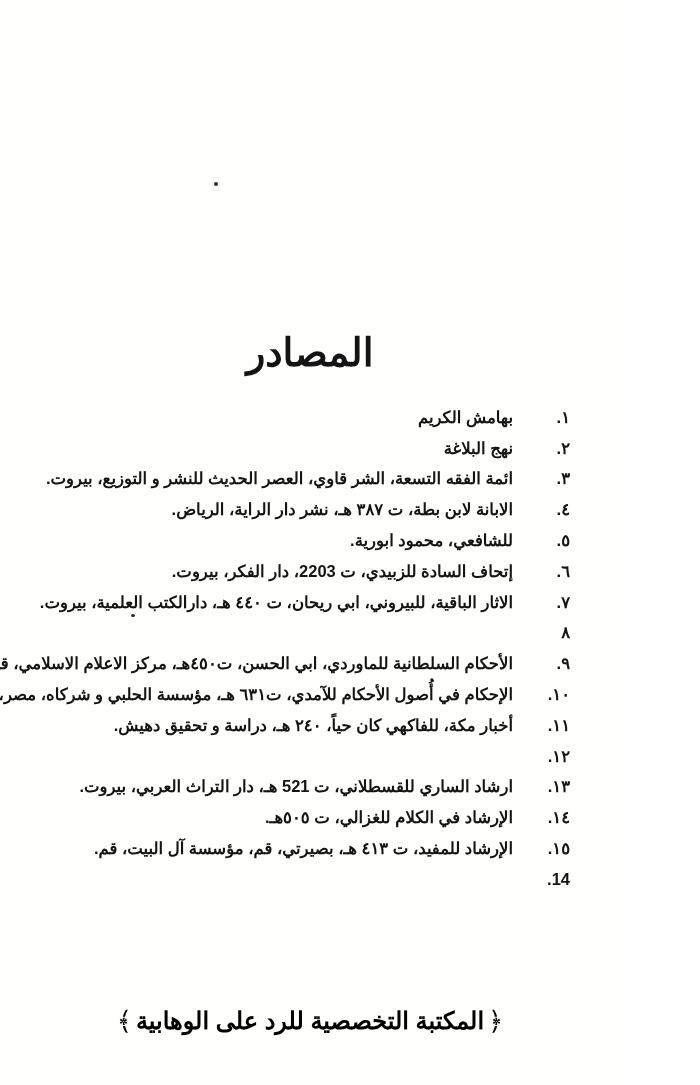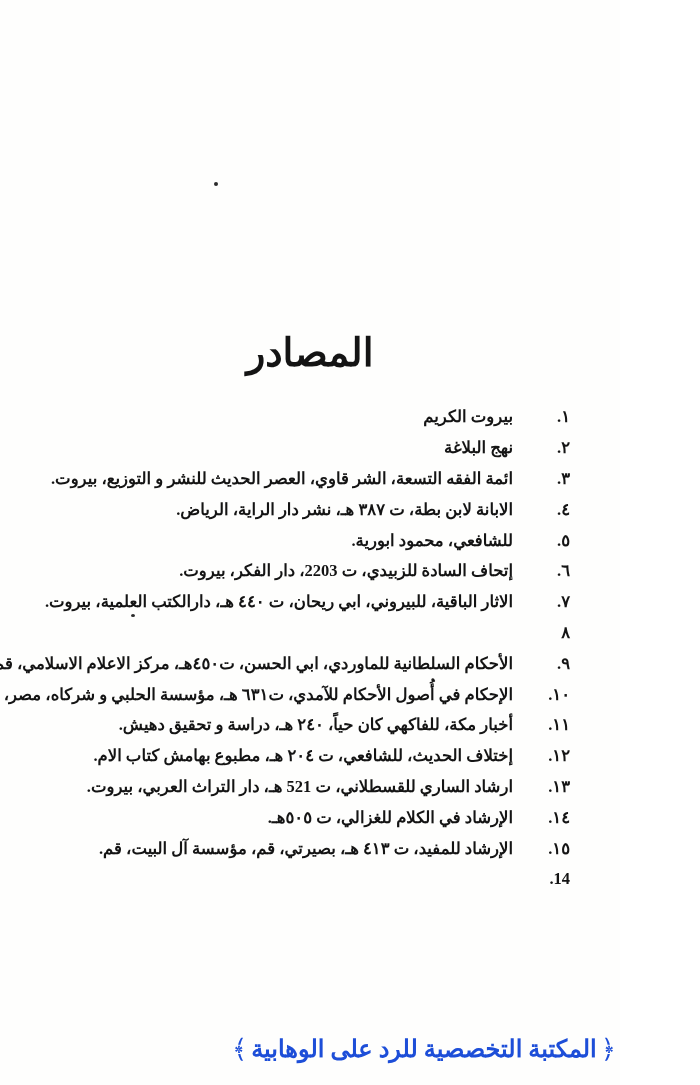--- a/index.html
+++ b/index.html
@@ -1,21 +1,21 @@
 <!DOCTYPE html>
 <html lang="ar"><head>
 <meta charset="utf-8">
 <style>
   html,body{margin:0;padding:0;background:#ffffff;}
   .page{
     position:relative;
     width:620px;height:1085px;
     background:#fefefdf5;
     background-color:#fefefd;
-    font-family:Liberation Serif, serif;
+    font-family:Liberation Sans, sans-serif;
     color:#141414;
     overflow:hidden;
   }
   .title{
     position:absolute;
     top:330px;left:0;right:0;
     text-align:center;
     font-size:39px;
     font-weight:bold;
     letter-spacing:1px;
@@ -41,26 +41,26 @@
     white-space:nowrap;
   }
   .txt{
     margin-right:17px;
     font-size:16.5px;
     font-weight:600;
     white-space:nowrap;
   }
   .footer{
     position:absolute;
-    top:1033px;left:0;right:0;
-    text-align:right;
+    top:1005px;left:0;right:0;
+    text-align:center;
     direction:rtl;
     font-size:24px;
     font-weight:600;
-    color:#1d4ed8;
+    color:#000000;
   }
   .footer .orn{
     font-size:26px;
     font-weight:normal;
     padding:0 4px;
     position:relative;top:1px;
   }
   .speck{
     position:absolute;
     background:#2b2b2b;
@@ -80,21 +80,21 @@
   <div class="speck" style="left:692px;top:92px;width:2px;height:2px;opacity:.45;"></div>
   <div class="speck" style="left:665px;top:157px;width:2px;height:2px;opacity:.5;"></div>
   <div class="speck" style="left:214px;top:182px;width:4px;height:4px;"></div>
   <div class="speck" style="left:131px;top:614px;width:4px;height:3px;"></div>
 
   <div class="title">المصادر</div>
 
   <div class="sources" id="sources-list">
     <div class="row">
       <span class="num">١.</span>
-      <span class="txt">بيروت الكريم</span>
+      <span class="txt">بهامش الكريم</span>
     </div>
 
     <div class="row">
       <span class="num">٢.</span>
       <span class="txt">نهج البلاغة</span>
     </div>
 
     <div class="row">
       <span class="num">٣.</span>
       <span class="txt">ائمة الفقه التسعة، الشر قاوي، العصر الحديث للنشر و التوزيع، بيروت.</span>
@@ -134,21 +134,20 @@
       <span class="txt">الإحكام في أُصول الأحكام للآمدي، ت٦٣١ هـ، مؤسسة الحلبي و شركاه، مصر، ١٣٨٧هـ.</span>
     </div>
 
     <div class="row">
       <span class="num">١١.</span>
       <span class="txt">أخبار مكة، للفاكهي كان حياً، ٢٤٠ هـ، دراسة و تحقيق دهيش.</span>
     </div>
 
     <div class="row">
       <span class="num">١٢.</span>
-      <span class="txt">إختلاف الحديث، للشافعي، ت ٢٠٤ هـ، مطبوع بهامش كتاب الام.</span>
     </div>
 
     <div class="row">
       <span class="num">١٣.</span>
       <span class="txt">ارشاد الساري للقسطلاني، ت 521 هـ، دار التراث العربي، بيروت.</span>
     </div>
 
     <div class="row">
       <span class="num">١٤.</span>
       <span class="txt">الإرشاد في الكلام للغزالي، ت ٥٠٥هـ.</span>

